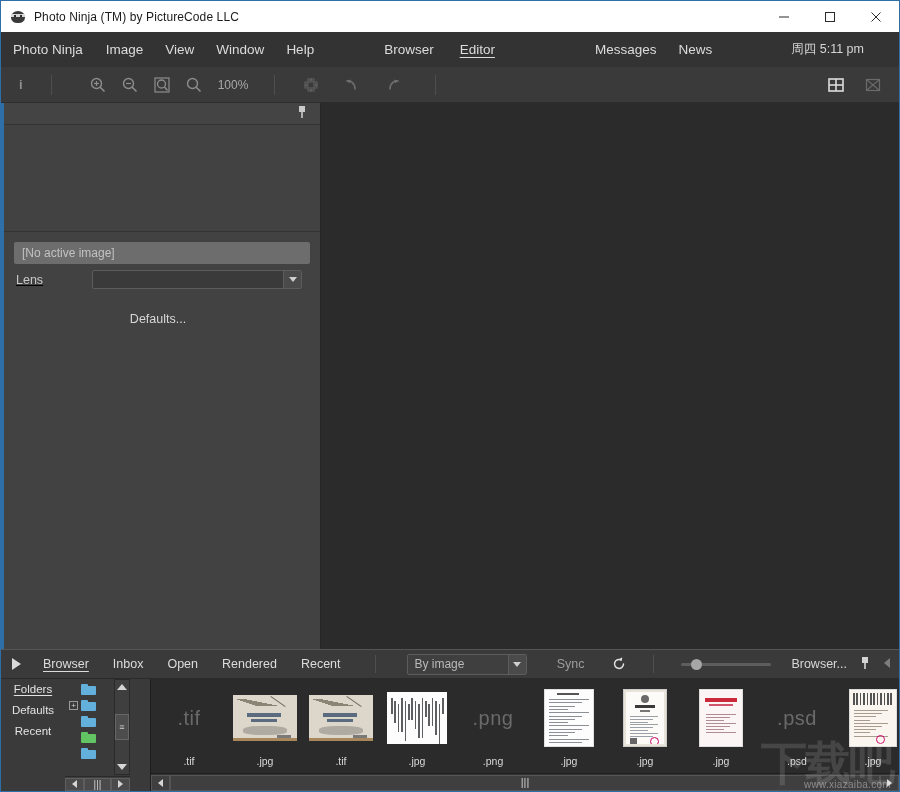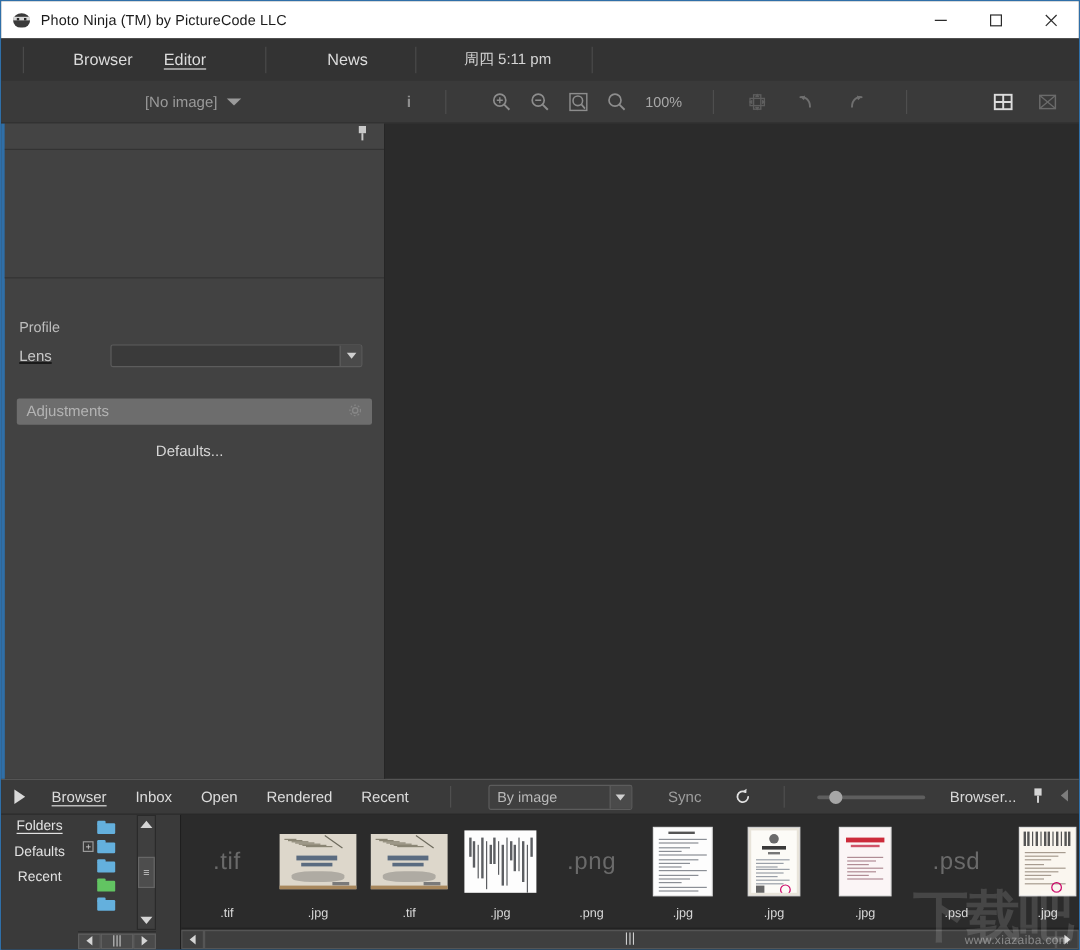--- a/index.html
+++ b/index.html
@@ -291,43 +291,47 @@
       <div class="win-btn">
         <svg width="12" height="12" viewBox="0 0 12 12">
             <line x1="1.5" y1="1.5" x2="10.5" y2="10.5" stroke="#2b2b2b" stroke-width="1"></line>
             <line x1="10.5" y1="1.5" x2="1.5" y2="10.5" stroke="#2b2b2b" stroke-width="1"></line>
           </svg>
       </div>
     </div>
   </div>
 
   <div class="menubar">
+    <div class="menu-group">
+      <div class="menu-item app-name">Photo Ninja</div>
+      <div class="menu-item">Image</div>
+      <div class="menu-item">View</div>
+      <div class="menu-item">Window</div>
+      <div class="menu-item">Help</div>
+    </div>
     <div class="vsep" style="margin:0 28px 0 18px;"></div>
     <div class="menu-group">
       <div class="mode-item">Browser</div>
       <div class="mode-item active">Editor</div>
     </div>
     <div class="vsep" style="margin:0 40px 0 36px;"></div>
     <div class="menu-group">
+      <div class="menu-item">Messages</div>
       <div class="menu-item">News</div>
     </div>
     <div class="vsep" style="margin:0 28px 0 28px;"></div>
     <div class="clock">周四 5:11 pm</div>
     <div class="vsep" style="margin:0 0 0 22px;"></div>
     <div class="mb-icons">
       
       
     </div>
   </div>
 
   <div class="toolbar">
-    <div class="tb-left">
-      <div class="noimage-label">[No image]</div>
-      <div class="caret-down"></div>
-    </div>
     <div class="info-btn">i</div>
     <div class="tb-sep"></div>
     <div style="display:flex;align-items:center;margin-left:20px;">
       <div class="tb-icon">
         <svg width="18" height="18" viewBox="0 0 18 18">
             <circle cx="7.5" cy="7.5" r="5" fill="none" stroke="#8d8d8d" stroke-width="1.4"></circle>
             <line x1="11.2" y1="11.2" x2="15.5" y2="15.5" stroke="#8d8d8d" stroke-width="1.6"></line>
             <line x1="5" y1="7.5" x2="10" y2="7.5" stroke="#8d8d8d" stroke-width="1.2"></line>
             <line x1="7.5" y1="5" x2="7.5" y2="10" stroke="#8d8d8d" stroke-width="1.2"></line>
           </svg>
@@ -401,38 +405,31 @@
       <div class="lp-header">
         <div>
           <svg width="12" height="14" viewBox="0 0 12 14">
               <rect x="3" y="1" width="6" height="6" fill="#c9c9c9"></rect>
               <rect x="5.2" y="7" width="1.6" height="6" fill="#c9c9c9"></rect>
             </svg>
         </div>
       </div>
       <div class="lp-preview"></div>
       <div class="lp-body">
-        <div class="section-label">Profile</div>
+        <div class="field-header">
+          <span>[No active image]</span>
+        </div>
         <div class="form-row">
           <div class="form-label">Lens</div>
           <div class="combo">
             <span class="combo-val"></span>
             <span class="combo-arrow">
                 <span class="arrow-dn"></span>
               </span>
           </div>
-        </div>
-        <div class="adj-header">
-          <span>Adjustments</span>
-          <span>
-            <svg width="12" height="12" viewBox="0 0 12 12">
-                <circle cx="6" cy="6" r="2.2" fill="none" stroke="#868686" stroke-width="1.2"></circle>
-                <circle cx="6" cy="6" r="4.4" fill="none" stroke="#868686" stroke-width="1" stroke-dasharray="1.6 1.6"></circle>
-              </svg>
-          </span>
         </div>
         <div class="defaults-row">
           <span class="defaults-link">Defaults...</span>
         </div>
       </div>
     </div>
 
     <div class="canvas"></div>
   </div>
 

